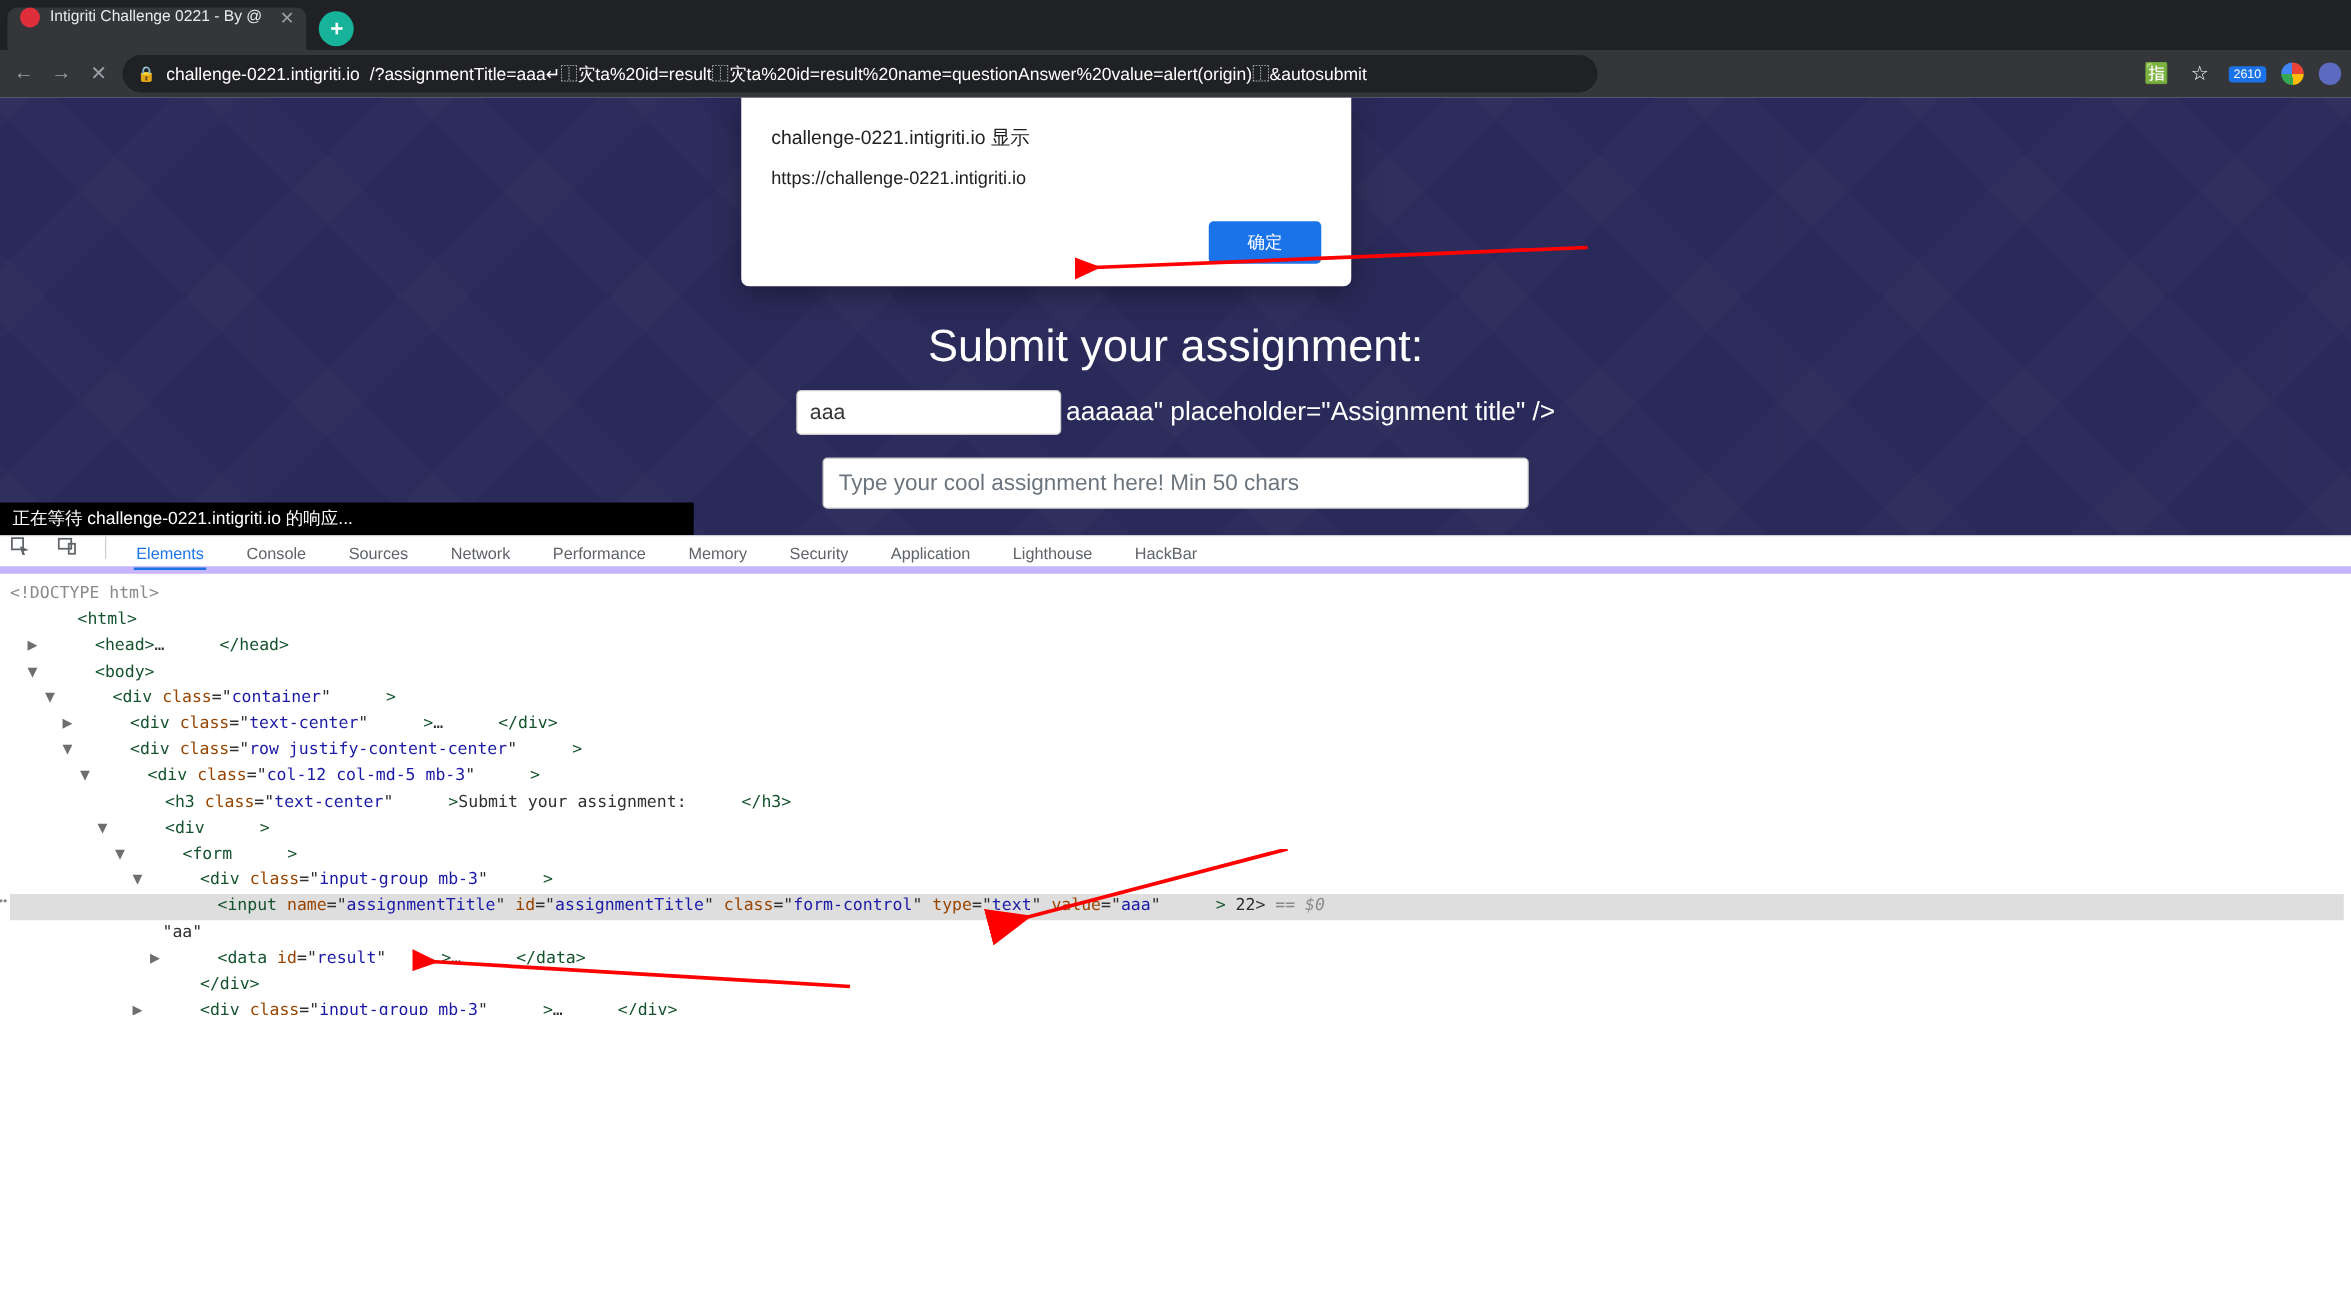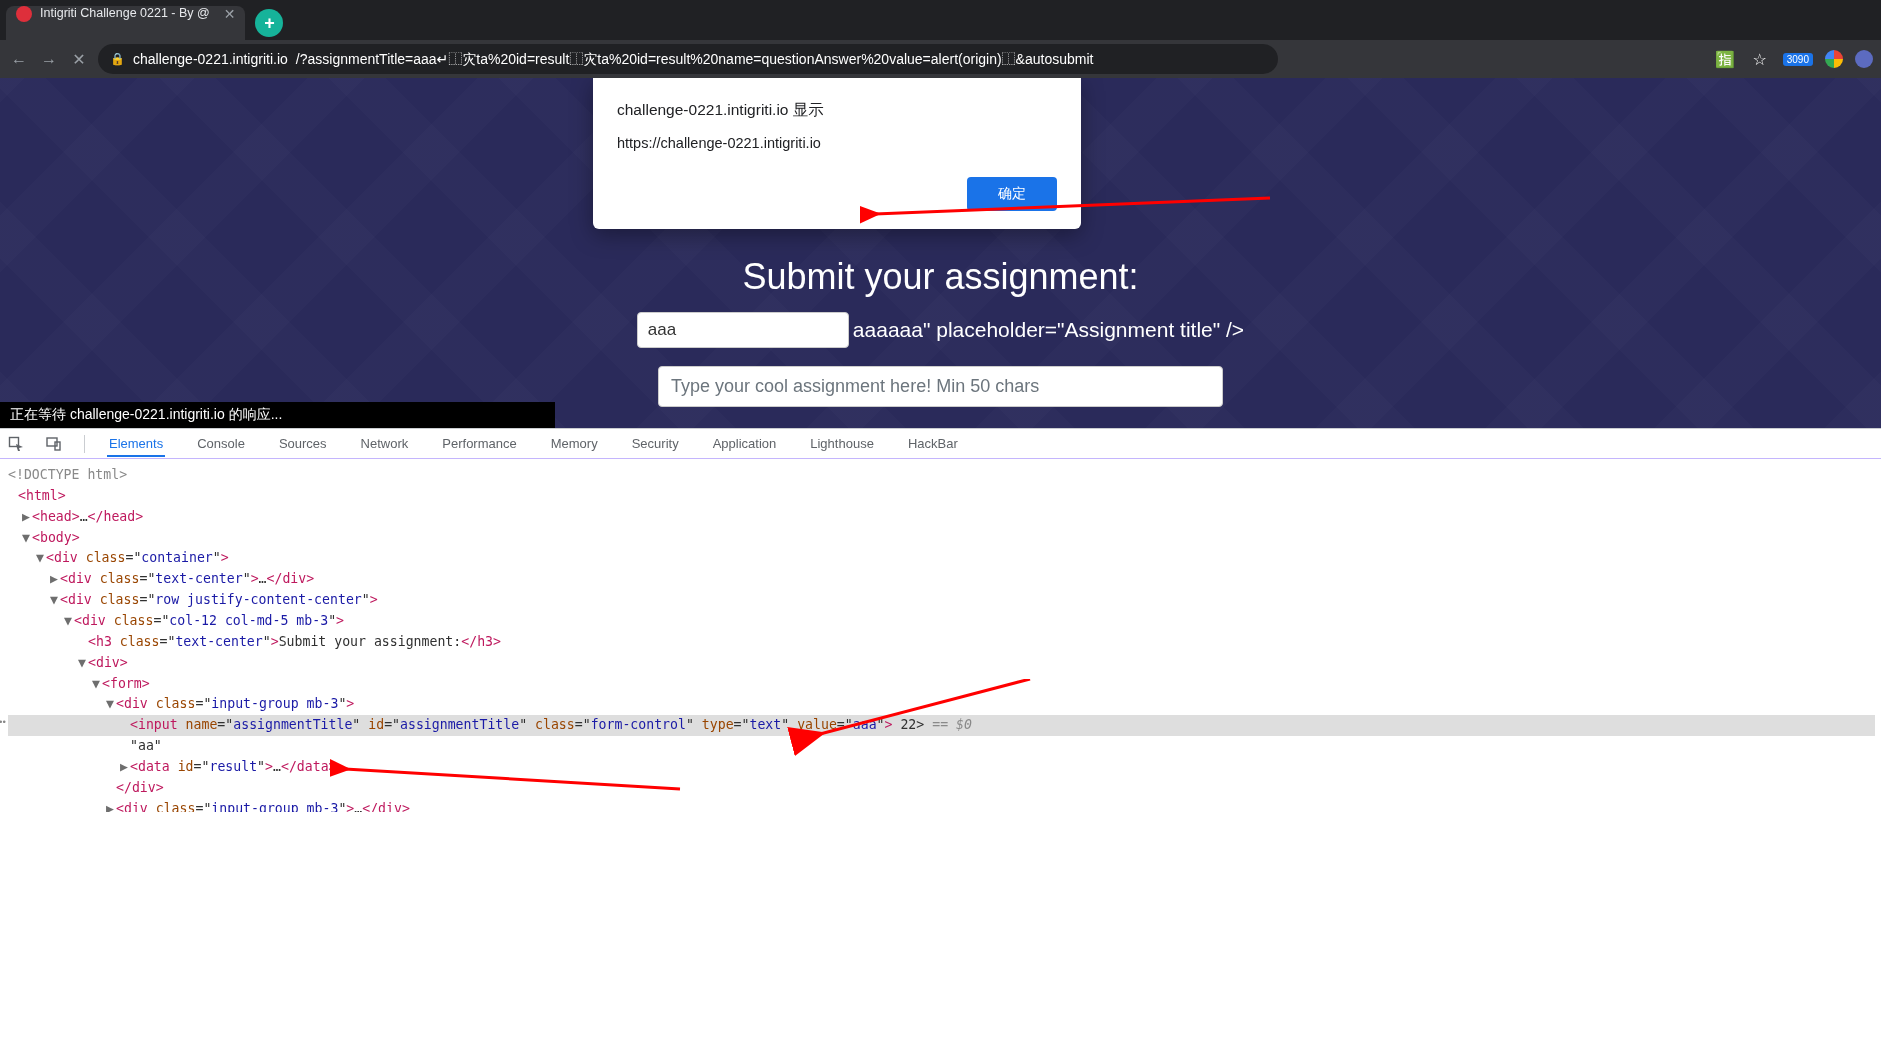--- a/index.html
+++ b/index.html
@@ -44,33 +44,33 @@
 .jsalert .l1 { font-size: 15.5px; color: #202124; margin-bottom: 14px; }
 .jsalert .l2 { font-size: 14.5px; color: #202124; margin-bottom: 26px; }
 .jsalert .btnrow { display: flex; justify-content: flex-end; }
 .jsalert button { background: #1a73e8; color: #fff; border: none; border-radius: 4px; padding: 8px 31px; font-size: 14px; }
 
 
 .arrow { position: absolute; z-index: 6; pointer-events: none; }
 
 
 .devtools { border-top: 1px solid #cacdd1; background: #fff; font-size: 13px; color: #303030; height: 384px; display: flex; flex-direction: column; }
-.dt-tabs { border-bottom: 1px solid #c4b5fd; display: flex; align-items: center; height: 30px; padding: 0 8px; gap: 22px; font-size: 13px; color: #5f6368; }
+.dt-tabs { border-bottom: 6px solid #c4b5fd; display: flex; align-items: flex-start; height: 30px; padding: 0 8px; gap: 22px; font-size: 13px; color: #5f6368; }
 .dt-tabs .ico { width: 16px; height: 16px; display: inline-block; }
 .dt-tabs .tabitem { padding: 6px 2px; }
 .dt-tabs .tabitem.active { color: #1a73e8; border-bottom: 2px solid #1a73e8; padding-bottom: 4px; }
 
 .dt-body { flex: 1; overflow: auto; padding: 6px 6px 6px 8px; font-family: Consolas, Menlo, monospace; font-size: 13.2px; line-height: 1.58; position: relative; }
 .ln { white-space: pre; }
 .i1 { padding-left: 14px; } .i2 { padding-left: 28px; } .i3 { padding-left: 42px; }
 .i4 { padding-left: 56px; } .i5 { padding-left: 70px; } .i6 { padding-left: 84px; }
 .i7 { padding-left: 98px; } .i8 { padding-left: 112px; }
 
 .tri { display: inline-block; width: 10px; color: #6e6e6e; }
-.tg { color: #be185d; }     
+.tg { color: #14532d; margin-left: 44px; }     
 .at { color: #994500; }     
 .av { color: #1a1aa6; }     
 .tx { color: #303030; }     
 .cm { color: #898989; font-style: italic; } 
 .doctype { color: #898989; }
 
 .ln.sel { background: #dedede; }
 .ln.sel::before { content: "••"; color: #888; position: absolute; left: -2px; font-size: 9px; letter-spacing: -2px; }
 
 
@@ -92,21 +92,21 @@
     <span class="nav-ico">→</span>
     <span class="nav-ico">✕</span>
     <div class="omnibox">
       <span class="lock">🔒</span>
       <span class="host">challenge-0221.intigriti.io</span>
         <span class="path">/?assignmentTitle=aaa↵⿰灾ta%20id=result⿰灾ta%20id=result%20name=questionAnswer%20value=alert(origin)⿰&amp;autosubmit</span>
     </div>
     <div class="addr-right">
       <span class="nav-ico">🈯</span>
       <span class="nav-ico" style="color:#fff">☆</span>
-      <span class="badge-3090">3090</span>
+      <span class="badge-3090">2610</span>
       <span class="ext-ico" style="background:conic-gradient(#ea4335 0 90deg,#fbbc05 90deg 180deg,#34a853 180deg 270deg,#4285f4 270deg 360deg);border-radius:50%"></span>
       <span class="ext-ico" style="background:#5c6bc0;border-radius:50%"></span>
     </div>
   </div>
 </div>
 
 <div class="page">
 
   <div class="jsalert">
     <div class="l1">challenge-0221.intigriti.io 显示</div>

